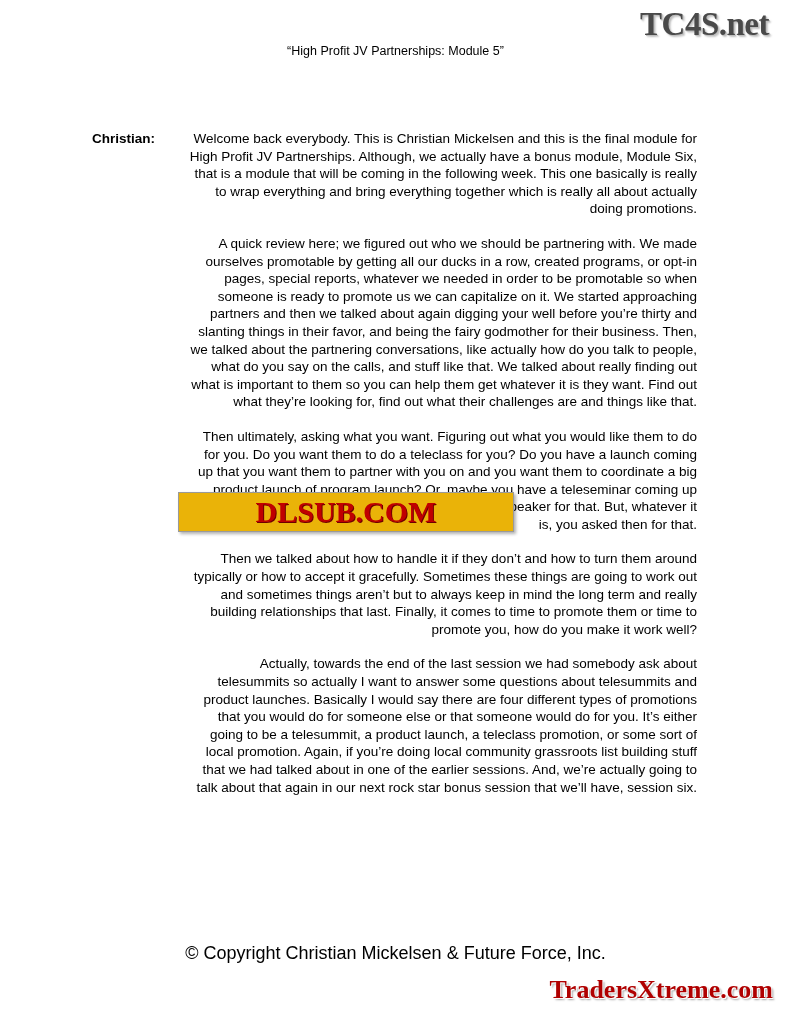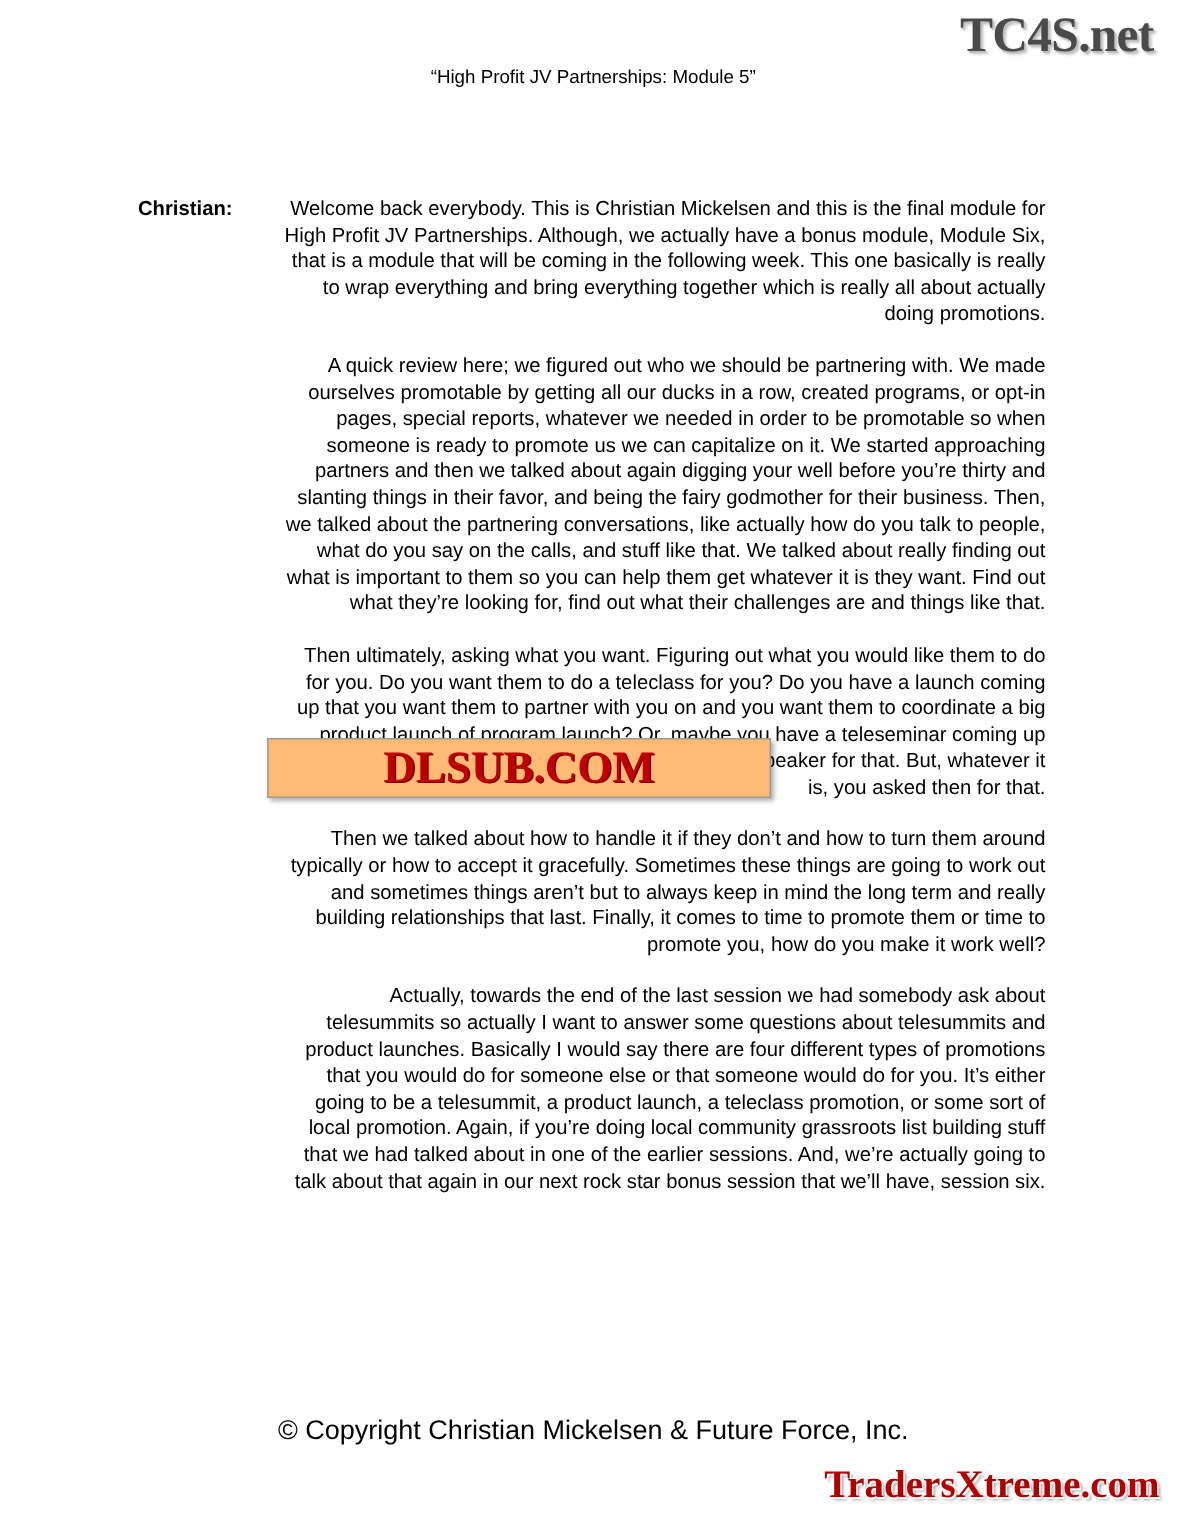--- a/index.html
+++ b/index.html
@@ -80,21 +80,21 @@
   }
   .speech p:last-child { margin-bottom: 0; }
 
   
   .dl-watermark {
     position: absolute;
     top: 492px;
     left: 178px;
     width: 334px;
     height: 38px;
-    background: #fdba74;
+    background: #eab308;
     border: 1px solid #9a9a9a;
     box-shadow: 2px 2px 3px rgba(0,0,0,0.3);
     display: flex;
     align-items: center;
     justify-content: center;
   }
   .dl-watermark .dl-text {
     font-family: "Liberation Serif", serif;
     font-size: 30px;
     font-weight: bold;

